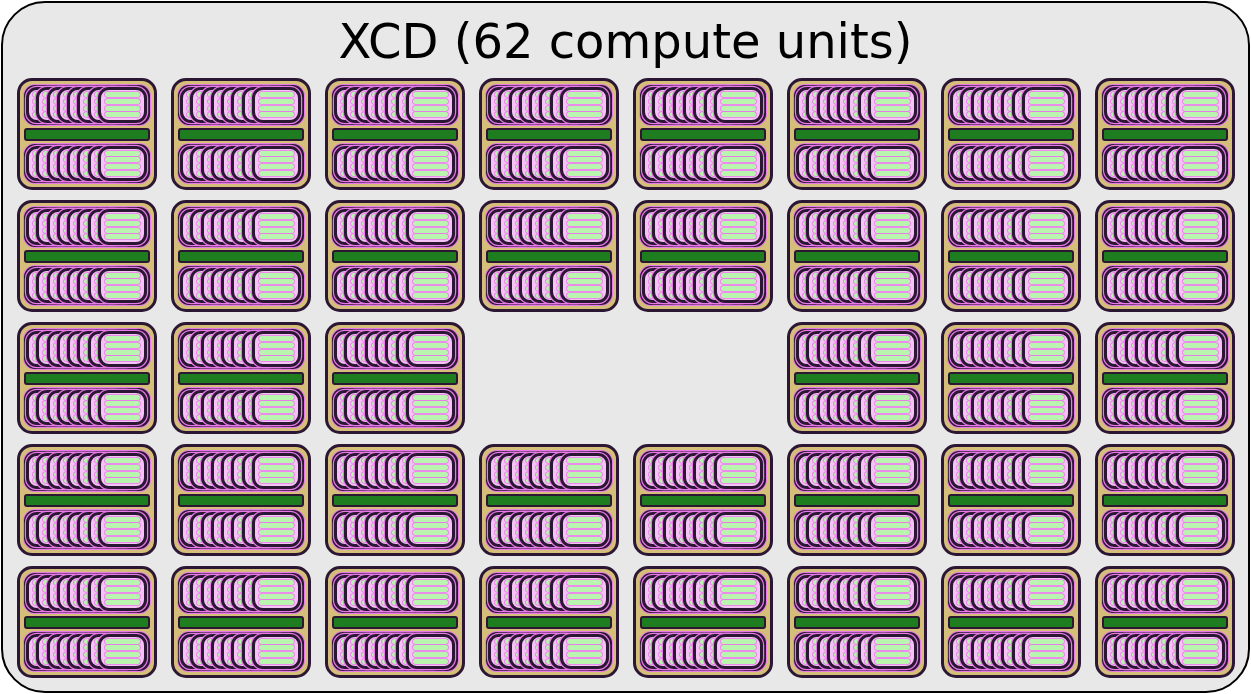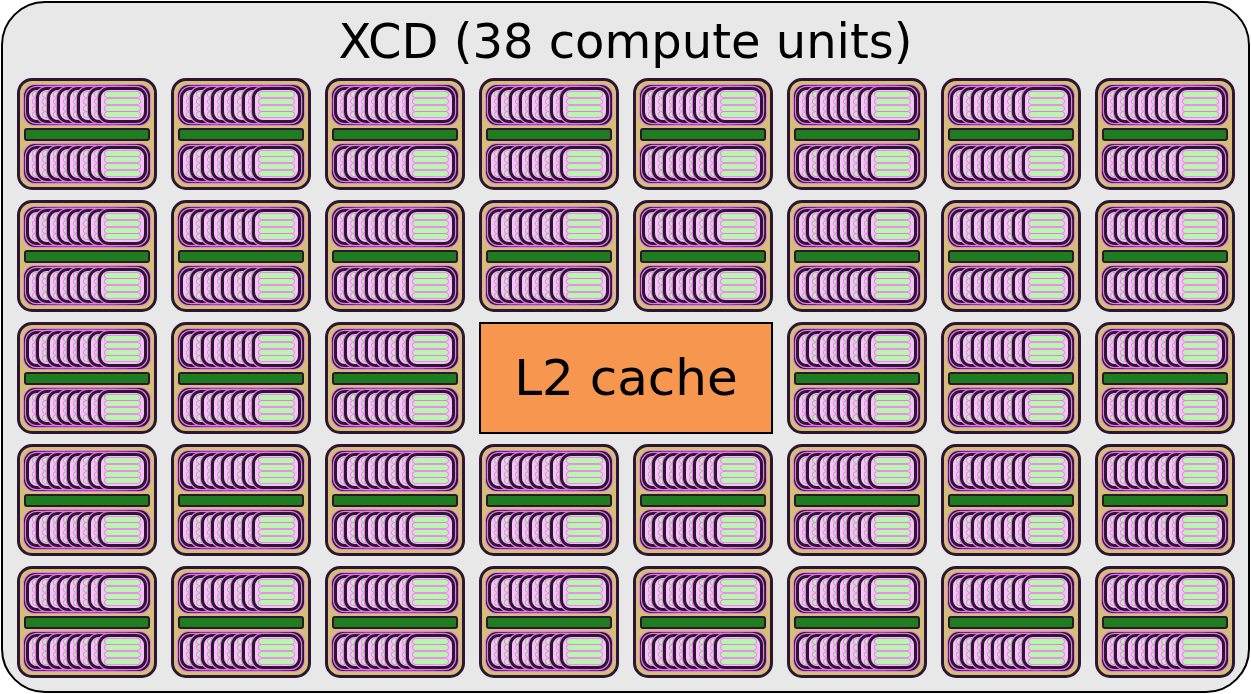--- a/index.html
+++ b/index.html
@@ -93,25 +93,22 @@
     font-size: 50px;
     color: var(--text, #000);
     white-space: nowrap;
   }
 </style>
 </head>
 <body>
 
 <div class="canvas">
   <div class="xcd-die">
-    <div class="diagram-title">XCD (38 compute units)</div>
+    <div class="diagram-title">XCD (62 compute units)</div>
     <div class="cu-grid" id="grid">
-      <div class="l2-box">
-        <span>L2 cache</span>
-      </div>
     <div class="cu" style="grid-area: 1 / 1;">
           <div class="stack">
             <div class="card" style="left: 2px;">
               <div class="stripe"></div>
               <div class="stripe"></div>
               <div class="stripe"></div>
               <div class="stripe"></div>
             </div>
             <div class="card" style="left: 12.3px;">
               <div class="stripe"></div>

